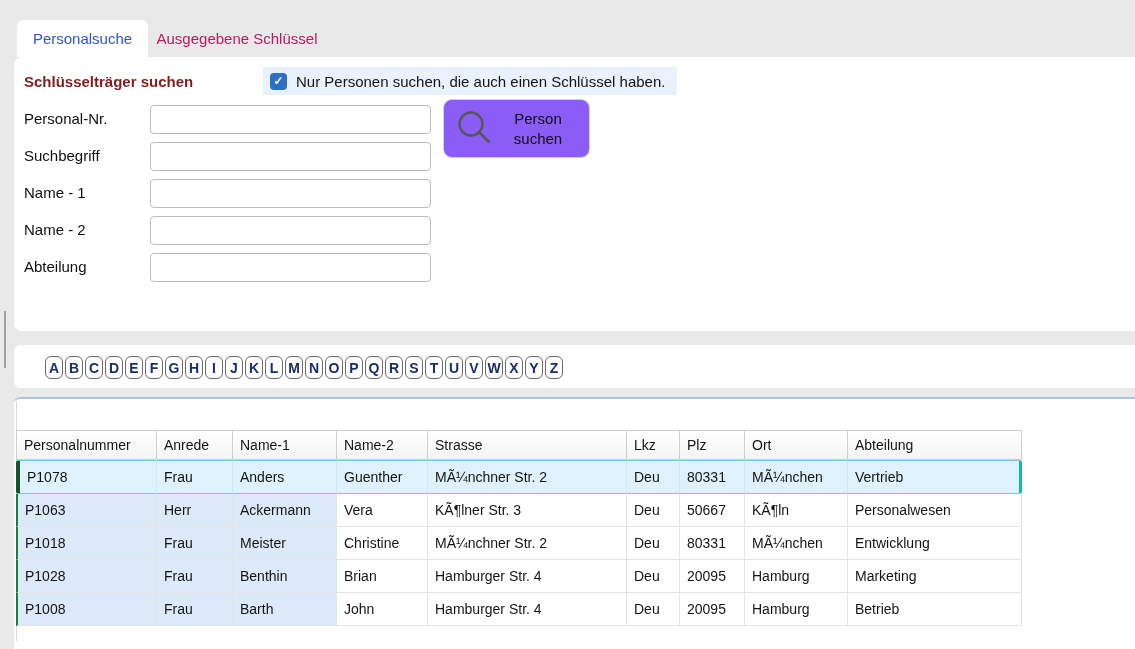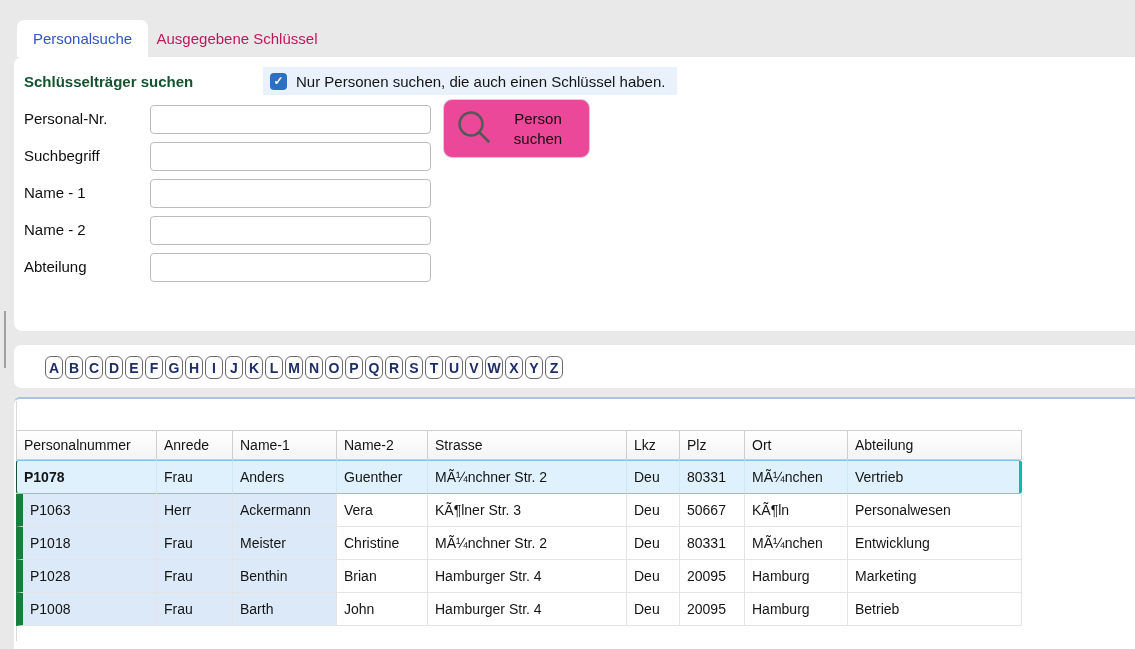--- a/index.html
+++ b/index.html
@@ -12,34 +12,34 @@
 
   
   .tab{position:absolute;top:20px;height:37px;display:flex;align-items:center;
        justify-content:center;font-size:15px;cursor:default;}
   .tab.active{left:17px;width:131px;background:#ffffff;border-radius:7px 7px 0 0;color:#2e54c8;}
   .tab.inactive{left:148px;width:178px;color:#be185d;}
 
   
   .panel-top{position:absolute;left:14px;top:57px;right:0;height:274px;
              background:#ffffff;border-radius:8px 0 0 8px;}
-  .section-title{position:absolute;left:10px;top:16px;font-size:15px;font-weight:700;color:#14532d;}
+  .section-title{position:absolute;left:10px;top:16px;font-size:15px;font-weight:700;color:#7f1d1d;}
   .filter-band{position:absolute;left:249px;top:10px;height:28px;padding:0 12px 0 7px;
                background:#e9f2fc;display:flex;align-items:center;gap:9px;}
   .checkbox{width:17px;height:17px;background:#2d6fc2;border-radius:4px;color:#fff;
             font-size:12px;font-weight:700;display:flex;align-items:center;justify-content:center;}
   .filter-label{font-size:15px;color:#141414;}
 
   .frow{position:absolute;left:0;width:450px;height:41px;}
   .frow label{position:absolute;left:10px;top:5px;font-size:15px;color:#0f0f0f;}
   .frow input{position:absolute;left:136px;top:0;width:281px;height:29px;box-sizing:border-box;
               border:1px solid #bcbcbc;border-radius:4px;background:#fff;font-size:14px;
               padding:0 7px;font-family:"Liberation Sans",sans-serif;outline:none;}
 
-  .search-btn{position:absolute;left:429px;top:42px;width:147px;height:59px;background:#ec4899;
+  .search-btn{position:absolute;left:429px;top:42px;width:147px;height:59px;background:#8b5cf6;
               border:1px solid #d2d2d2;border-radius:9px;display:flex;align-items:center;
               box-sizing:border-box;cursor:default;}
   .search-btn svg{margin-left:11px;flex:0 0 auto;}
   .btn-text{flex:1;text-align:center;font-size:15px;color:#0f0f0f;line-height:1.32;padding-right:8px;}
 
   
   .splitter{position:absolute;left:4px;top:311px;width:2px;height:57px;background:#a0a0a0;}
 
   
   .panel-alpha{position:absolute;left:14px;top:345px;right:0;height:43px;
@@ -56,25 +56,25 @@
   table.grid{position:absolute;left:2px;top:2px;width:1006px;table-layout:fixed;
              border-collapse:separate;border-spacing:0;font-size:14px;color:#141414;margin-top:29px;}
   table.grid th{height:28px;background:linear-gradient(#ffffff,#f4f4f4);
                 border-top:1px solid #cfcfcf;border-right:1px solid #cfcfcf;border-bottom:1px solid #cfcfcf;
                 font-weight:400;font-size:14px;text-align:left;padding:0 0 0 7px;
                 overflow:hidden;white-space:nowrap;}
   table.grid th:first-child{border-left:1px solid #cfcfcf;}
   table.grid td{height:32px;padding:0 0 0 7px;background:#fff;
                 border-right:1px solid #e4e4e4;border-bottom:1px solid #e4e4e4;
                 overflow:hidden;white-space:nowrap;}
-  table.grid td:first-child{border-left:7px solid #15803d;}
+  table.grid td:first-child{border-left:2px solid #15803d;}
   table.grid td.blue{background:#dbe9f8;}
   table.grid tr.sel td{background:#def1fc;border-top:1px solid #7dc5e8;
                        border-bottom:1px solid #7dc5e8;border-right-color:#cfe7f5;}
-  table.grid tr.sel td:first-child{border-left:1px solid #14532d;border-radius:3px 0 0 3px;font-weight:bold;}
+  table.grid tr.sel td:first-child{border-left:4px solid #14532d;border-radius:3px 0 0 3px;}
   table.grid tr.sel td:last-child{border-right:3px solid #14b8a6;border-radius:0 3px 3px 0;}
 </style>
 </head>
 <body>
 
 <div id="app">
 
   <div class="tab active">Personalsuche</div>
   <div class="tab inactive">Ausgegebene Schlüssel</div>
 

